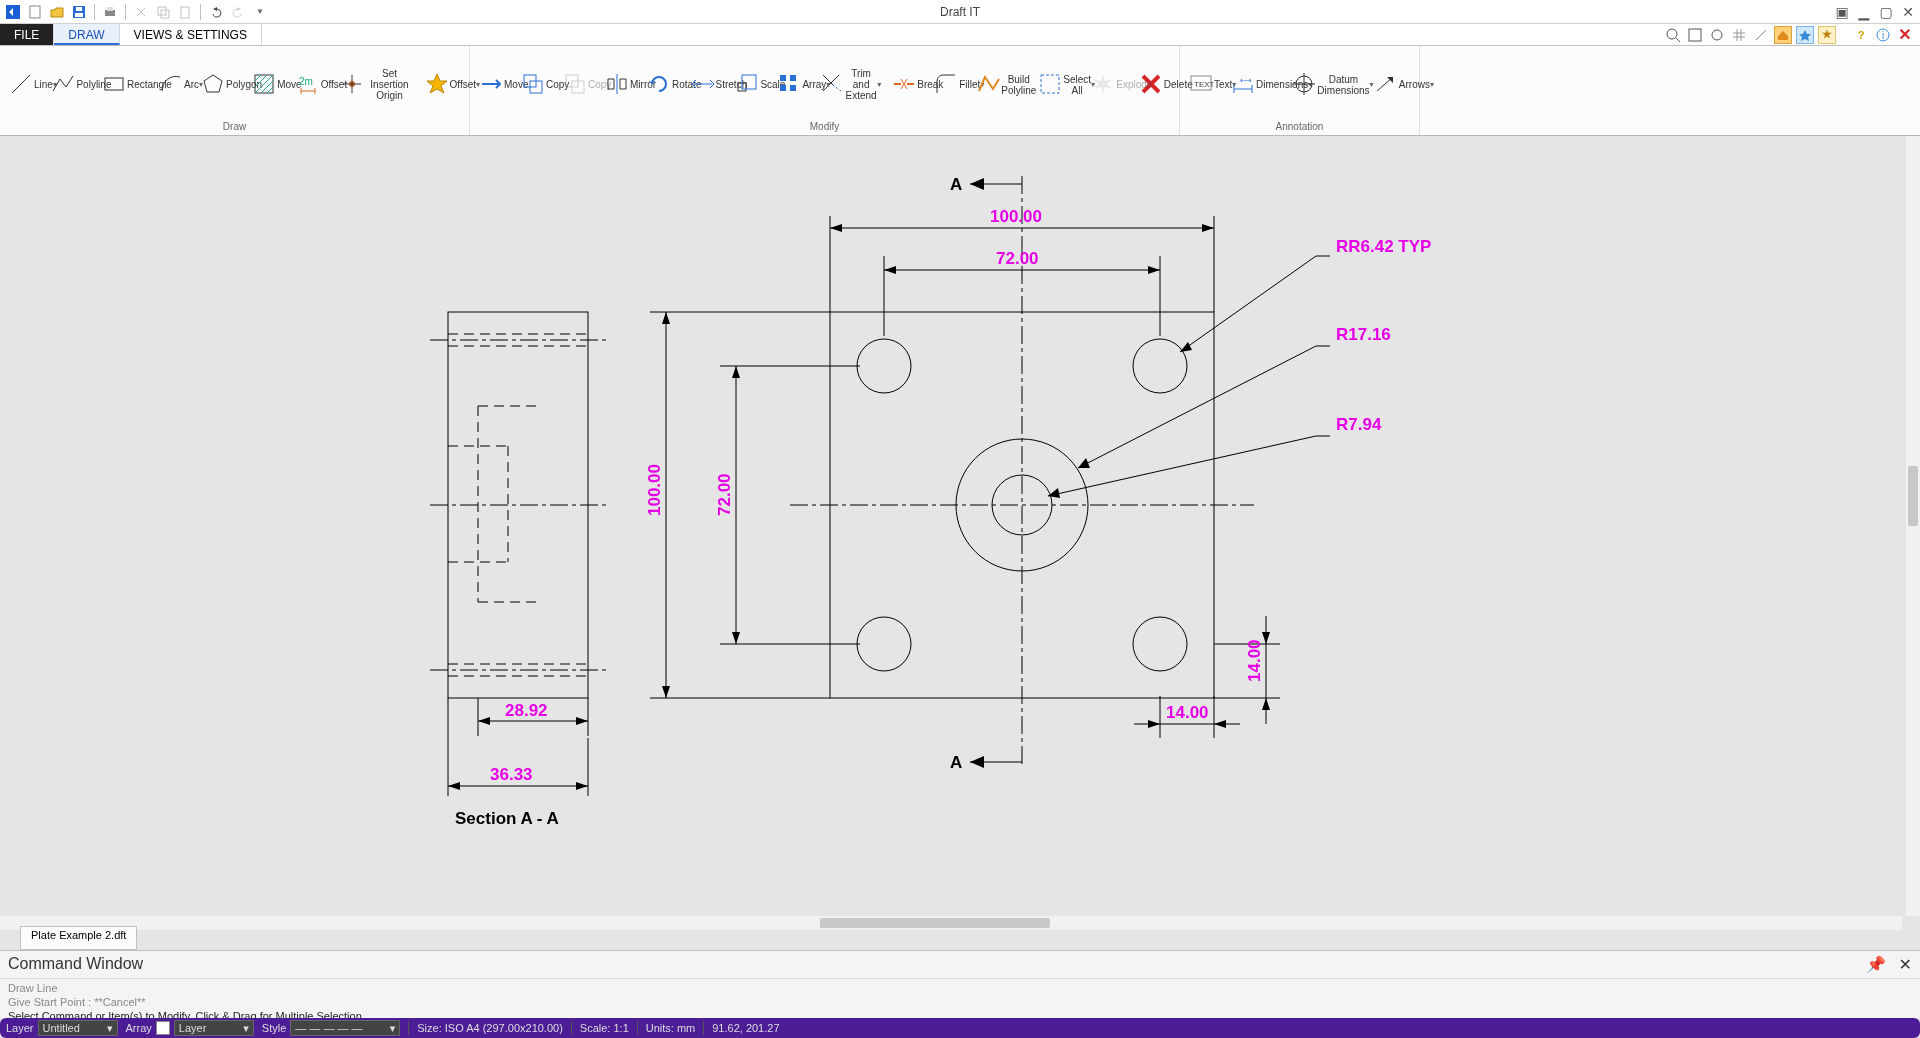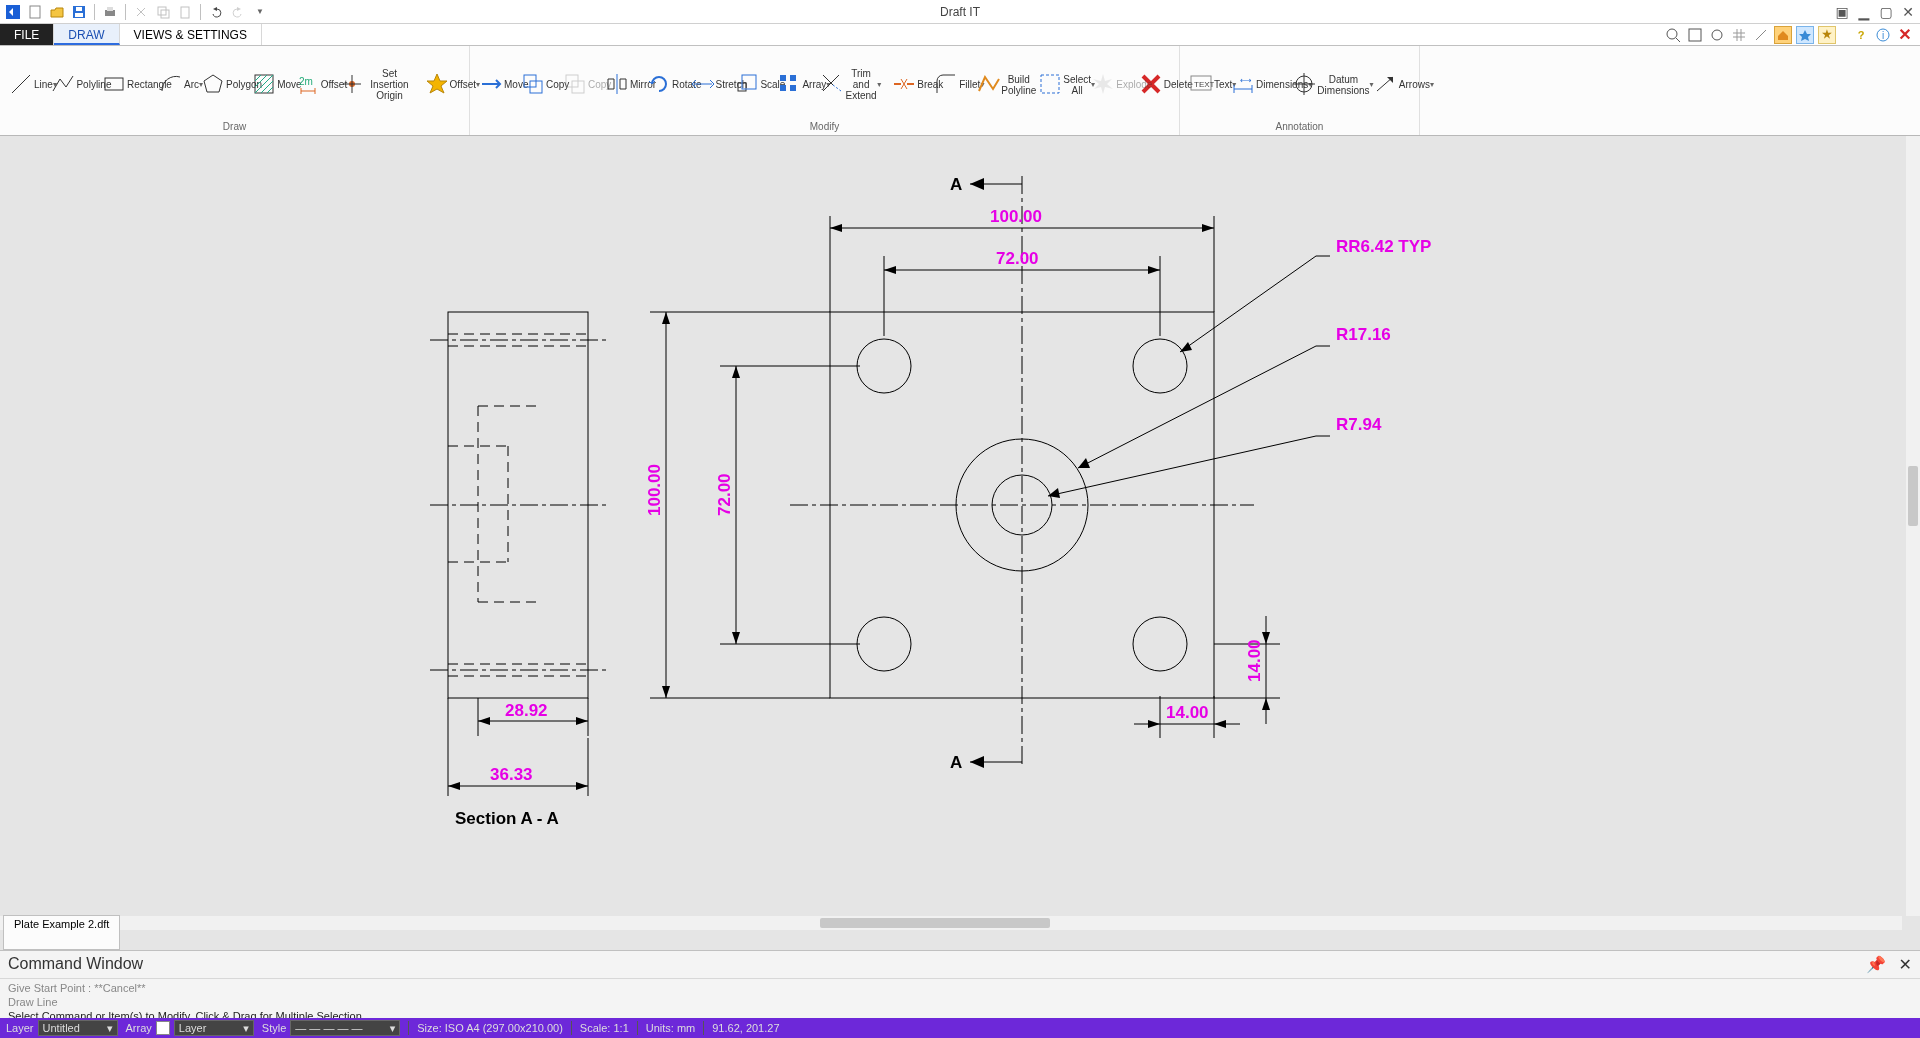--- a/index.html
+++ b/index.html
@@ -43,31 +43,31 @@
 .cdash { stroke: #000; stroke-width: 1; fill: none; stroke-dasharray: 18 4 4 4; }
 .arrow { fill: #000; }
 
 
 .hscroll { position: absolute; bottom: 0; left: 0; right: 18px; height: 14px; background: #f1f1f1; }
 .hscroll-thumb { position: absolute; left: 820px; top: 2px; width: 230px; height: 10px; background: #c8c8c8; border-radius: 2px; }
 .vscroll { position: absolute; right: 0; top: 0; bottom: 14px; width: 14px; background: #f1f1f1; }
 .vscroll-thumb { position: absolute; top: 330px; left: 2px; height: 60px; width: 10px; background: #c8c8c8; border-radius: 2px; }
 
 
-.doc-tabs { position:absolute; bottom:88px; left:3px; height:35px; display:flex; }
+.doc-tabs { position:absolute; bottom:88px; left:20px; height:24px; display:flex; }
 .doc-tab { background:#fcfcfc; border:1px solid #c0c0c0; padding:2px 10px; font-size:11px; cursor:pointer;}
 
 
 .cmd-panel { position:absolute; bottom:20px; left:0; right:0; height:68px; background:#f4f4f4; border-top:1px solid #c0c0c0; }
 .cmd-head { display:flex; justify-content:space-between; padding:4px 8px; font-size:16px; color:#333; border-bottom:1px solid #d8d8d8;}
 .cmd-body { padding:2px 8px; font-size:11px; color:#888; line-height:14px;}
 .cmd-body .active-line { color:#222; }
 
 
-.status { position:absolute; bottom:0; left:0; right:0; height:20px; background:#6d28d9; color:#ddd; display:flex; align-items:center; font-size:11px; gap:8px; padding:0 6px;}
+.status { position:absolute; bottom:0; left:0; right:0; height:20px; background:#4c1d95; color:#ddd; display:flex; align-items:center; font-size:11px; gap:8px; padding:0 6px;border-radius:6px;}
 .status .field { display:flex; align-items:center; gap:4px; }
 .status select, .status .combo { background:#444; color:#ddd; border:1px solid #666; font-size:11px; height:16px; }
 .status .sep { width:1px; height:14px; background:#555; }
 .combo { padding:0 4px; min-width:80px; display:inline-flex; align-items:center; justify-content:space-between;}
 .combo.dash { min-width:110px;}
 .swatch { width:14px; height:14px; background:#fff; border:1px solid #888;}
 </style>
 </head>
 <body>
 
@@ -603,22 +603,22 @@
 
 <div class="cmd-panel">
   <div class="cmd-head">
     <span>Command Window</span>
     <span>
       <span style="cursor:pointer;margin-right:8px">📌</span>
       <span style="cursor:pointer">✕</span>
     </span>
   </div>
   <div class="cmd-body">
+    <div>Draw Line</div>
     <div>Give Start Point :  **Cancel**</div>
-    <div>Draw Line</div>
     <div class="active-line">Select Command or Item(s) to Modify, Click &amp; Drag for Multiple Selection</div>
   </div>
 </div>
 
 <div class="status">
   <div class="field">
       <span>Layer</span>
     <div class="combo">
         <span>Untitled</span>
         <span>▾</span>

